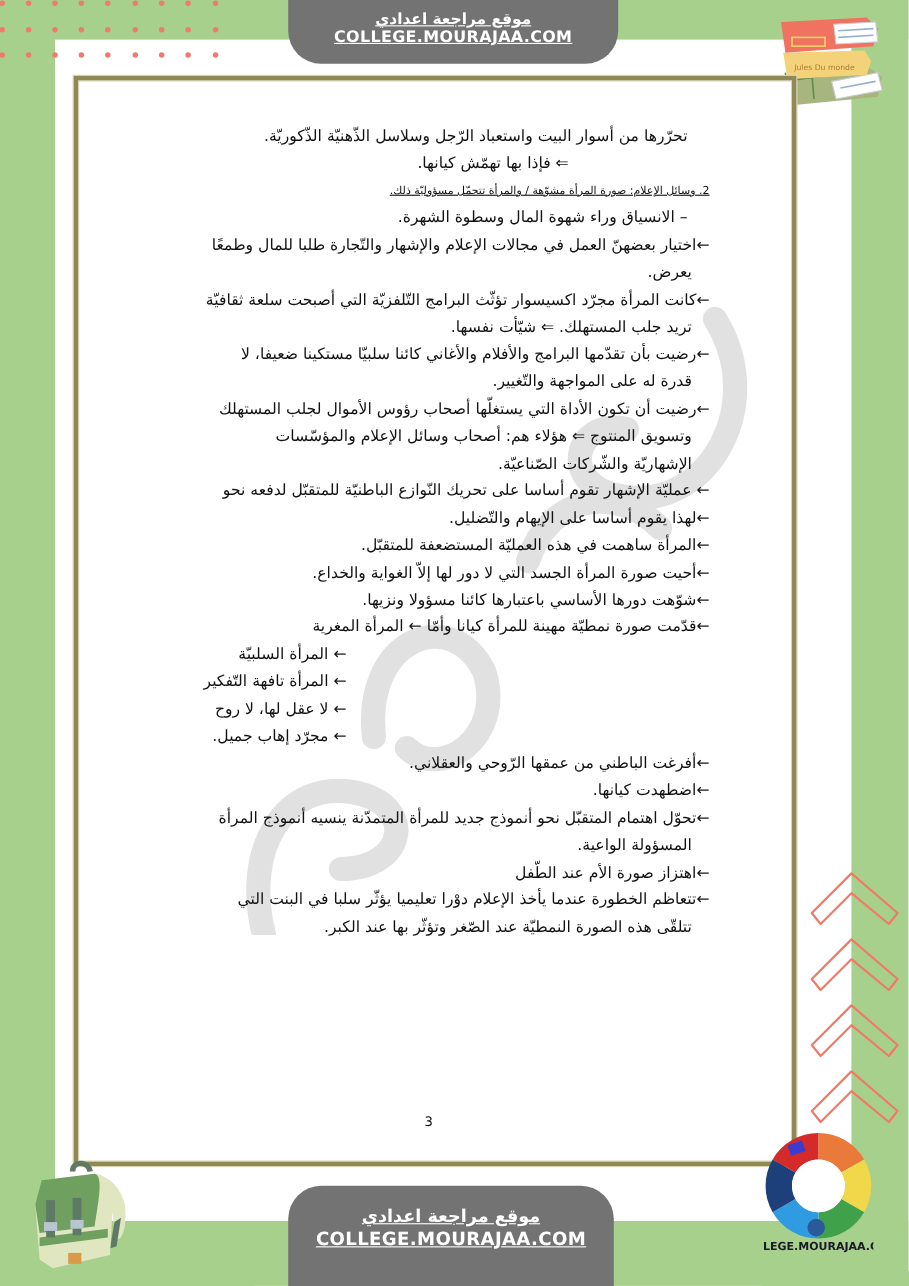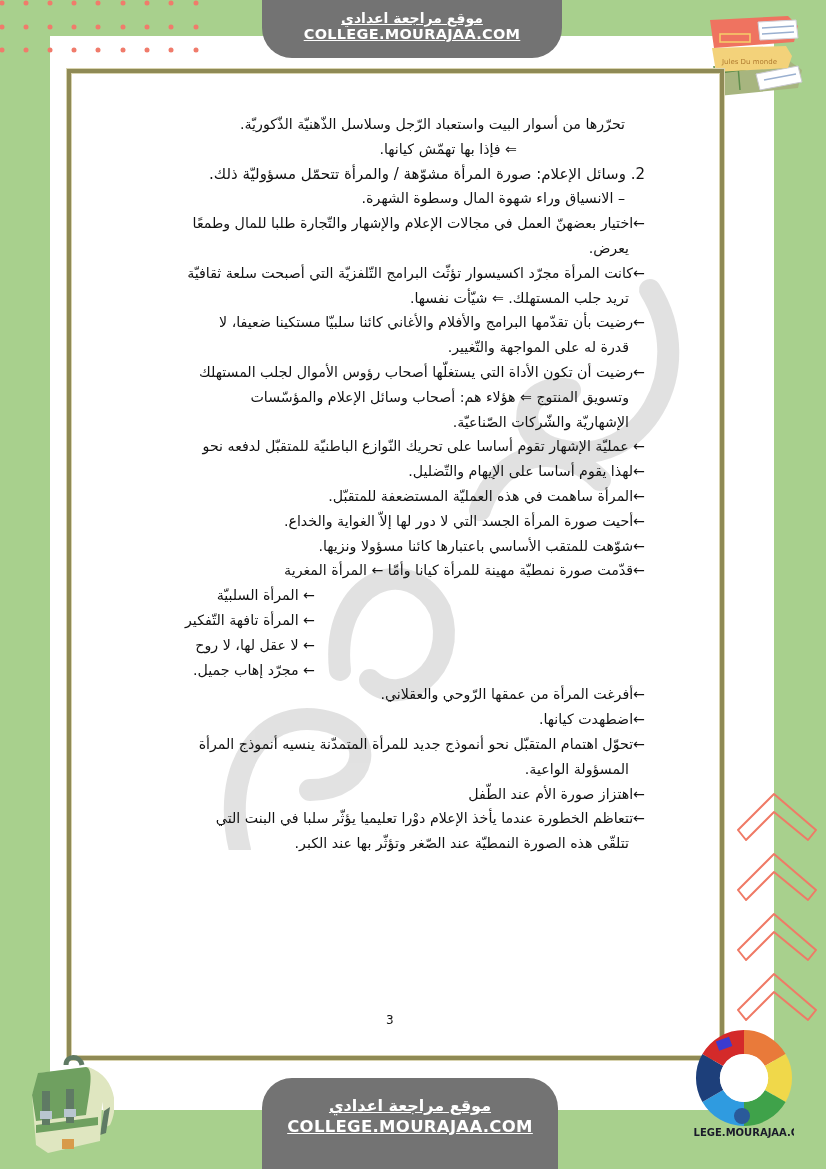--- a/index.html
+++ b/index.html
@@ -16,21 +16,21 @@
   .pill .ar{font-family:"DejaVu Sans",sans-serif;font-weight:bold;font-size:14px;text-decoration:underline;display:block;direction:rtl;}
   .pill .en{font-family:"DejaVu Sans",sans-serif;font-weight:bold;font-size:14.5px;text-decoration:underline;display:block;letter-spacing:0.3px;}
   #header-pill .ar{margin-top:10px;}
   #footer-pill .ar{margin-top:18px;font-size:16px;}
   #footer-pill .en{font-size:16.5px;margin-top:2px;}
   #frame{position:absolute;left:67px;top:69px;width:649px;height:983px;border:4px solid #8f8a55;box-shadow:inset 0 0 0 1px #d9d4b0, 0 0 0 1px #d9d4b0;background:#fff;}
   #content{position:absolute;left:100px;top:112px;width:545px;direction:rtl;font-family:"DejaVu Sans",sans-serif;font-size:14.2px;color:#111;line-height:24.8px;}
   .line{white-space:nowrap;}
   .para{padding-right:0;}
   .ind{padding-right:16px;}
-  .heading{font-size:15px;}
+  .heading{text-decoration:underline;font-size:10px;}
   .sub{padding-right:330px;}
   #page-number{position:absolute;left:386px;top:1013px;font-size:12px;font-family:"DejaVu Sans",sans-serif;color:#111;}
   #watermark{position:absolute;left:180px;top:250px;width:540px;height:600px;pointer-events:none;}
   .deco{position:absolute;}
 </style>
 </head>
 <body>
 
 <div class="green" id="band-top"></div>
 <div class="green" id="strip-left"></div>
@@ -113,27 +113,27 @@
   <div class="line ind">تريد جلب المستهلك. ⇐ شيّأت نفسها.</div>
   <div class="line">←رضيت بأن تقدّمها البرامج والأفلام والأغاني كائنا سلبيّا مستكينا ضعيفا، لا</div>
   <div class="line ind">قدرة له على المواجهة والتّغيير.</div>
   <div class="line">←رضيت أن تكون الأداة التي يستغلّها أصحاب رؤوس الأموال لجلب المستهلك</div>
   <div class="line ind">وتسويق المنتوج ⇐ هؤلاء هم: أصحاب وسائل الإعلام والمؤسّسات</div>
   <div class="line ind">الإشهاريّة والشّركات الصّناعيّة.</div>
   <div class="line">← عمليّة الإشهار تقوم أساسا على تحريك النّوازع الباطنيّة للمتقبّل لدفعه نحو</div>
   <div class="line">←لهذا يقوم أساسا على الإيهام والتّضليل.</div>
   <div class="line">←المرأة ساهمت في هذه العمليّة المستضعفة للمتقبّل.</div>
   <div class="line">←أحيت صورة المرأة الجسد التي لا دور لها إلاّ الغواية والخداع.</div>
-  <div class="line">←شوّهت للمتقب الأساسي باعتبارها كائنا مسؤولا ونزيها.</div>
+  <div class="line">←شوّهت دورها الأساسي باعتبارها كائنا مسؤولا ونزيها.</div>
   <div class="line">←قدّمت صورة نمطيّة مهينة للمرأة كيانا وأمّا ← المرأة المغرية</div>
   <div class="line sub">← المرأة السلبيّة</div>
   <div class="line sub">← المرأة تافهة التّفكير</div>
   <div class="line sub">← لا عقل لها، لا روح</div>
   <div class="line sub">← مجرّد إهاب جميل.</div>
-  <div class="line">←أفرغت المرأة من عمقها الرّوحي والعقلاني.</div>
+  <div class="line">←أفرغت الباطني من عمقها الرّوحي والعقلاني.</div>
   <div class="line">←اضطهدت كيانها.</div>
   <div class="line">←تحوّل اهتمام المتقبّل نحو أنموذج جديد للمرأة المتمدّنة ينسيه أنموذج المرأة</div>
   <div class="line ind">المسؤولة الواعية.</div>
   <div class="line">←اهتزاز صورة الأم عند الطّفل</div>
   <div class="line">←تتعاظم الخطورة عندما يأخذ الإعلام دوْرا تعليميا يؤثّر سلبا في البنت التي</div>
   <div class="line ind">تتلقّى هذه الصورة النمطيّة عند الصّغر وتؤثّر بها عند الكبر.</div>
 </div>
 
 <div id="page-number">3</div>
 

